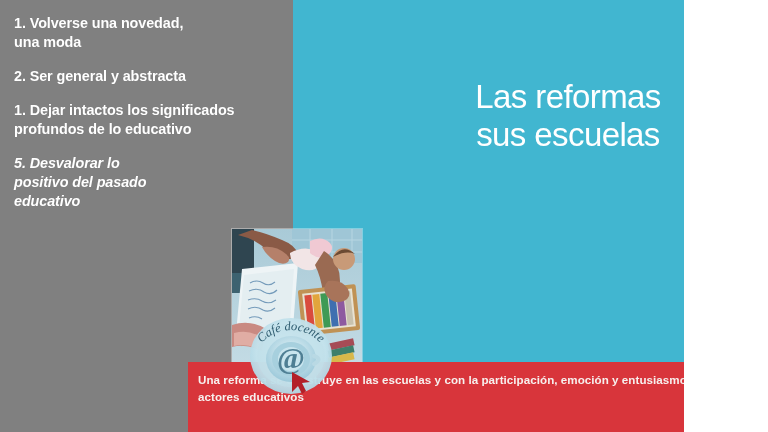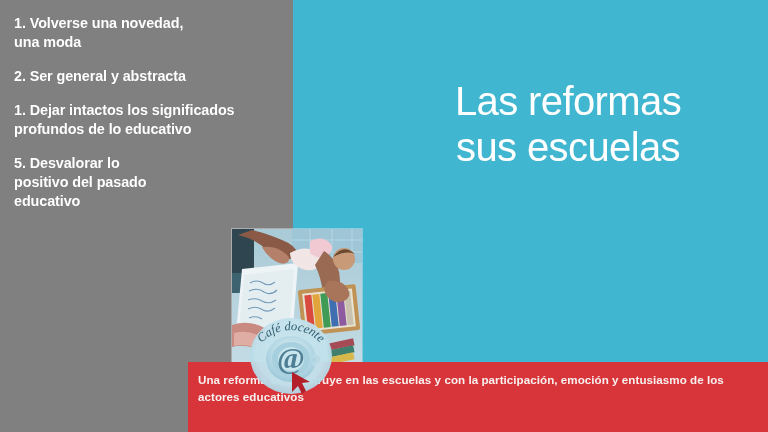--- a/index.html
+++ b/index.html
@@ -2,25 +2,26 @@
 <html><head>
 <meta charset="utf-8">
 <style>
   html, body {
     margin: 0;
     padding: 0;
     background: #ffffff;
   }
   .slide {
     position: relative;
-    width: 768px;
+    width: 672px;
     height: 432px;
     overflow: hidden;
     font-family: "Liberation Sans", sans-serif;
     background: #808080;
+    padding-left: 12px;
   }
   
   .panel-grey {
     position: absolute;
     left: 0; top: 0;
     width: 293px; height: 432px;
     background: #808080;
   }
   .panel-teal {
     position: absolute;
@@ -40,32 +41,32 @@
   .bullet-item {
     color: #ffffff;
     font-weight: bold;
     font-size: 14.4px;
     line-height: 1.32;
     margin: 0 0 15px 0;
     letter-spacing: -0.1px;
     white-space: pre-line;
     text-shadow: 0 0 1px rgba(0,0,0,0.10);
   }
-  .bullet-item:last-child { margin-bottom: 16px; }
+  .bullet-item:last-child { margin-bottom: 16px; font-style: italic; }
   
   .title-block {
     position: absolute;
     left: 372px; top: 78px;
     width: 392px;
     text-align: center;
     z-index: 6;
   }
   .title-line {
     color: #ffffff;
-    font-size: 40px;
+    font-size: 33px;
     font-weight: normal;
     line-height: 1.16;
     letter-spacing: -0.6px;
     white-space: nowrap;
   }
   
   .photo {
     position: absolute;
     left: 232px; top: 229px;
     width: 130px; height: 135px;

